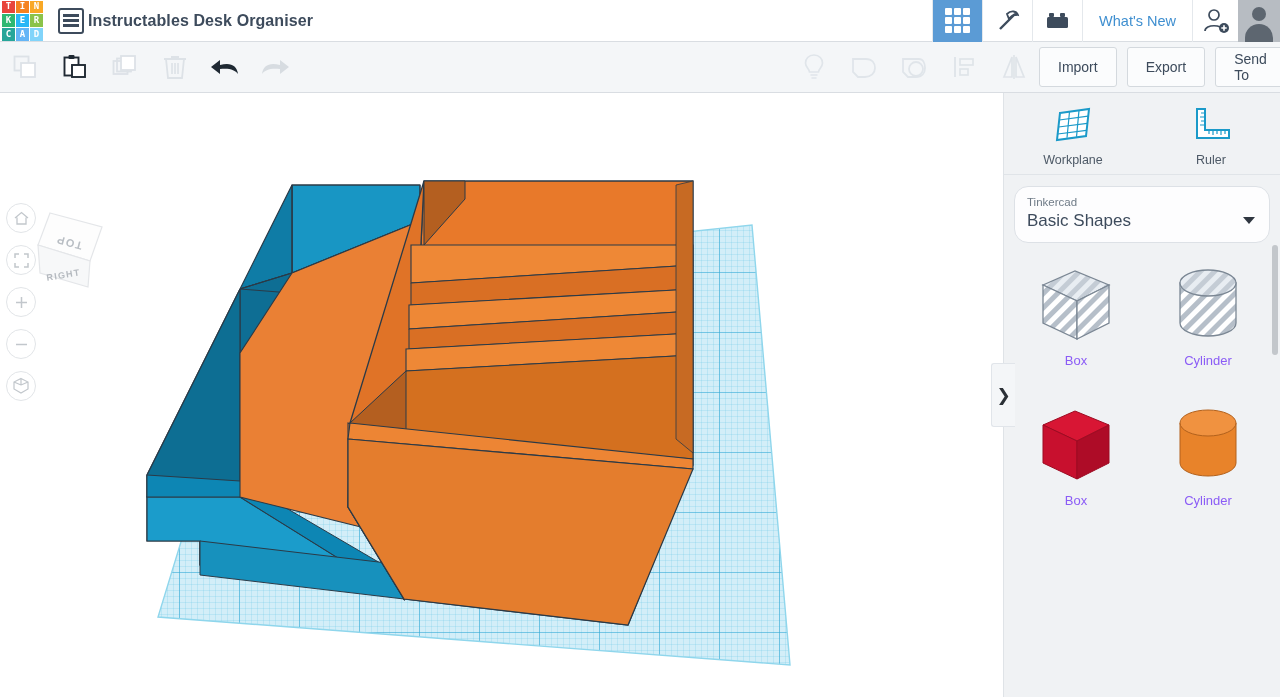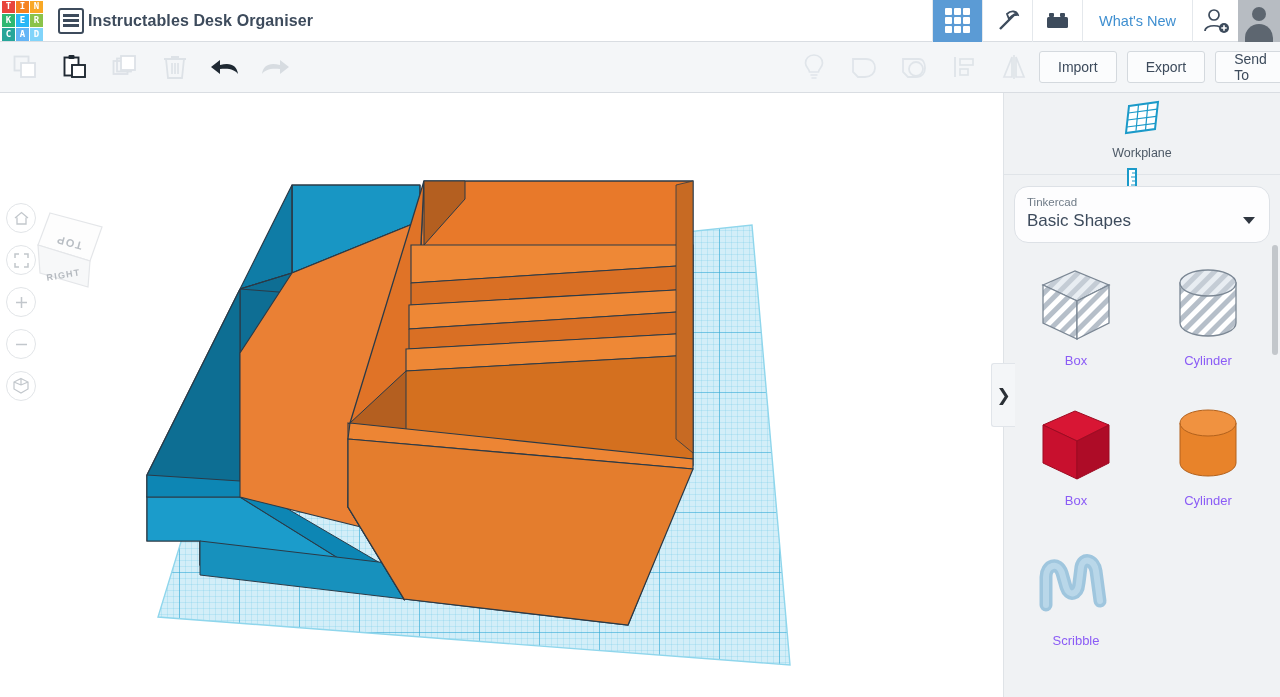--- a/index.html
+++ b/index.html
@@ -69,21 +69,21 @@
     background: #f4f6f8; border-bottom: 1px solid #d9dde2;
     display: flex; align-items: center;
   }
   .tgroup { display: flex; align-items: center; height: 51px; }
   .tsep { width: 1px; height: 51px; background: #dfe3e8; }
   .tool {
     width: 50px; height: 51px; display: flex; align-items: center; justify-content: center;
   }
   .btnrow { margin-left: auto; display: flex; align-items: center; gap: 10px; padding-right: 14px; }
   .tbtn {
-    height: 32px; padding: 0 18px; border: 1px solid #d4d9de; border-radius: 3px;
+    height: 40px; padding: 0 18px; border: 1px solid #d4d9de; border-radius: 3px;
     background: #fbfcfd; color: #3d4b5c; font-size: 14px;
     display: flex; align-items: center; justify-content: center;
     font-family: "Liberation Sans", sans-serif;
   }
 
   
   .viewport {
     position: absolute; left: 0; top: 93px; width: 1003px; height: 604px;
     background: #ffffff; overflow: hidden;
   }
@@ -120,21 +120,21 @@
     border-radius: 3px 0 0 3px; display: flex; align-items: center;
     justify-content: center; font-size: 17px; color: #2b3036; z-index: 6;
   }
 
   
   .panel {
     position: absolute; left: 1003px; top: 93px; width: 277px; height: 604px;
     background: #f0f2f4; border-left: 1px solid #dfe3e7;
   }
   .panel-top {
-    height: 82px; display: flex; border-bottom: 1px solid #e0e4e8; background: #f0f2f4; flex-direction: column;
+    height: 82px; display: flex; border-bottom: 1px solid #e0e4e8; background: #f0f2f4;
   }
   .ptool {
     flex: 1; display: flex; flex-direction: column; align-items: center;
     justify-content: center; gap: 7px; padding-top: 6px;
   }
   .ptool-label { font-size: 12.5px; color: #4d5966; }
   .dropdown {
     margin: 11px 10px 0 10px; background: #fdfdfe; border: 1px solid #dde1e6;
     border-radius: 14px; padding: 9px 12px 11px 12px; position: relative;
   }
@@ -502,27 +502,20 @@
         <div class="scell">
           <svg width="76" height="84" viewBox="0 0 76 84">
             <path d="M10 20 V60 A28 13 0 0 0 66 60 V20 Z" fill="#e8832a" stroke="#b2611c" stroke-width="1"></path>
             <ellipse cx="38" cy="20" rx="28" ry="13" fill="#f09240" stroke="#b2611c" stroke-width="1"></ellipse>
           </svg>
           <span class="scell-label">Cylinder</span>
         </div>
       </div>
 
       <div class="srow">
-        <div class="scell">
-          <svg width="80" height="84" viewBox="0 0 80 84">
-            <path d="M10 62 V34 C10 22, 22 18, 26 30 L30 44 C33 54, 42 52, 43 40 L45 24 C47 14, 58 16, 60 28 L64 58" fill="none" stroke="#9fc6de" stroke-width="13" stroke-linecap="round" stroke-linejoin="round"></path>
-            <path d="M10 62 V34 C10 22, 22 18, 26 30 L30 44 C33 54, 42 52, 43 40 L45 24 C47 14, 58 16, 60 28 L64 58" fill="none" stroke="#b9d7e9" stroke-width="6" stroke-linecap="round" stroke-linejoin="round"></path>
-          </svg>
-          <span class="scell-label">Scribble</span>
-        </div>
       </div>
 
     </div>
 
     <div class="pscroll"></div>
   </div>
 
 </div>
 
 </body></html>

